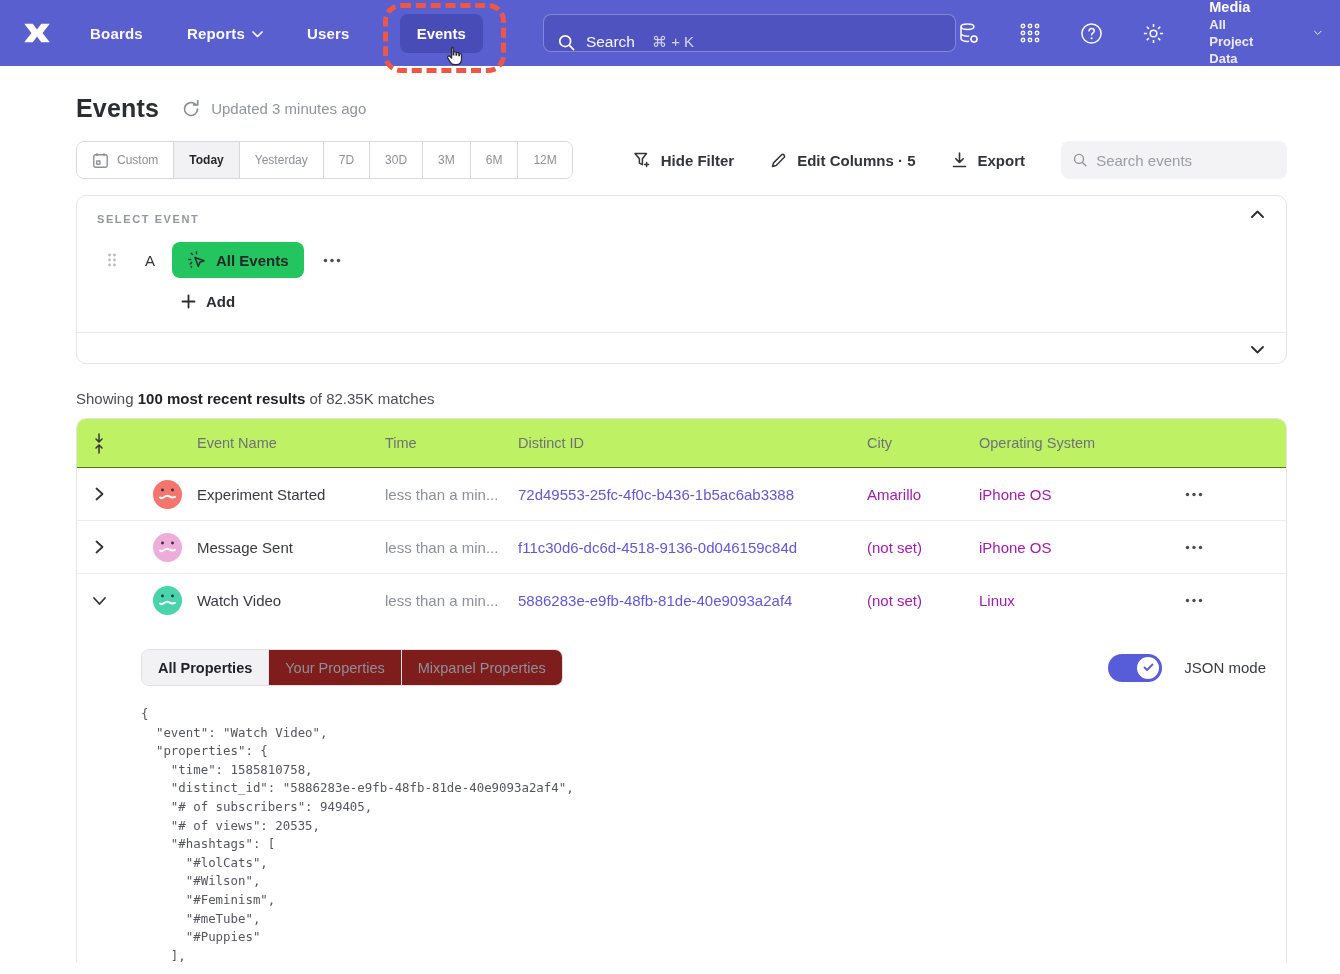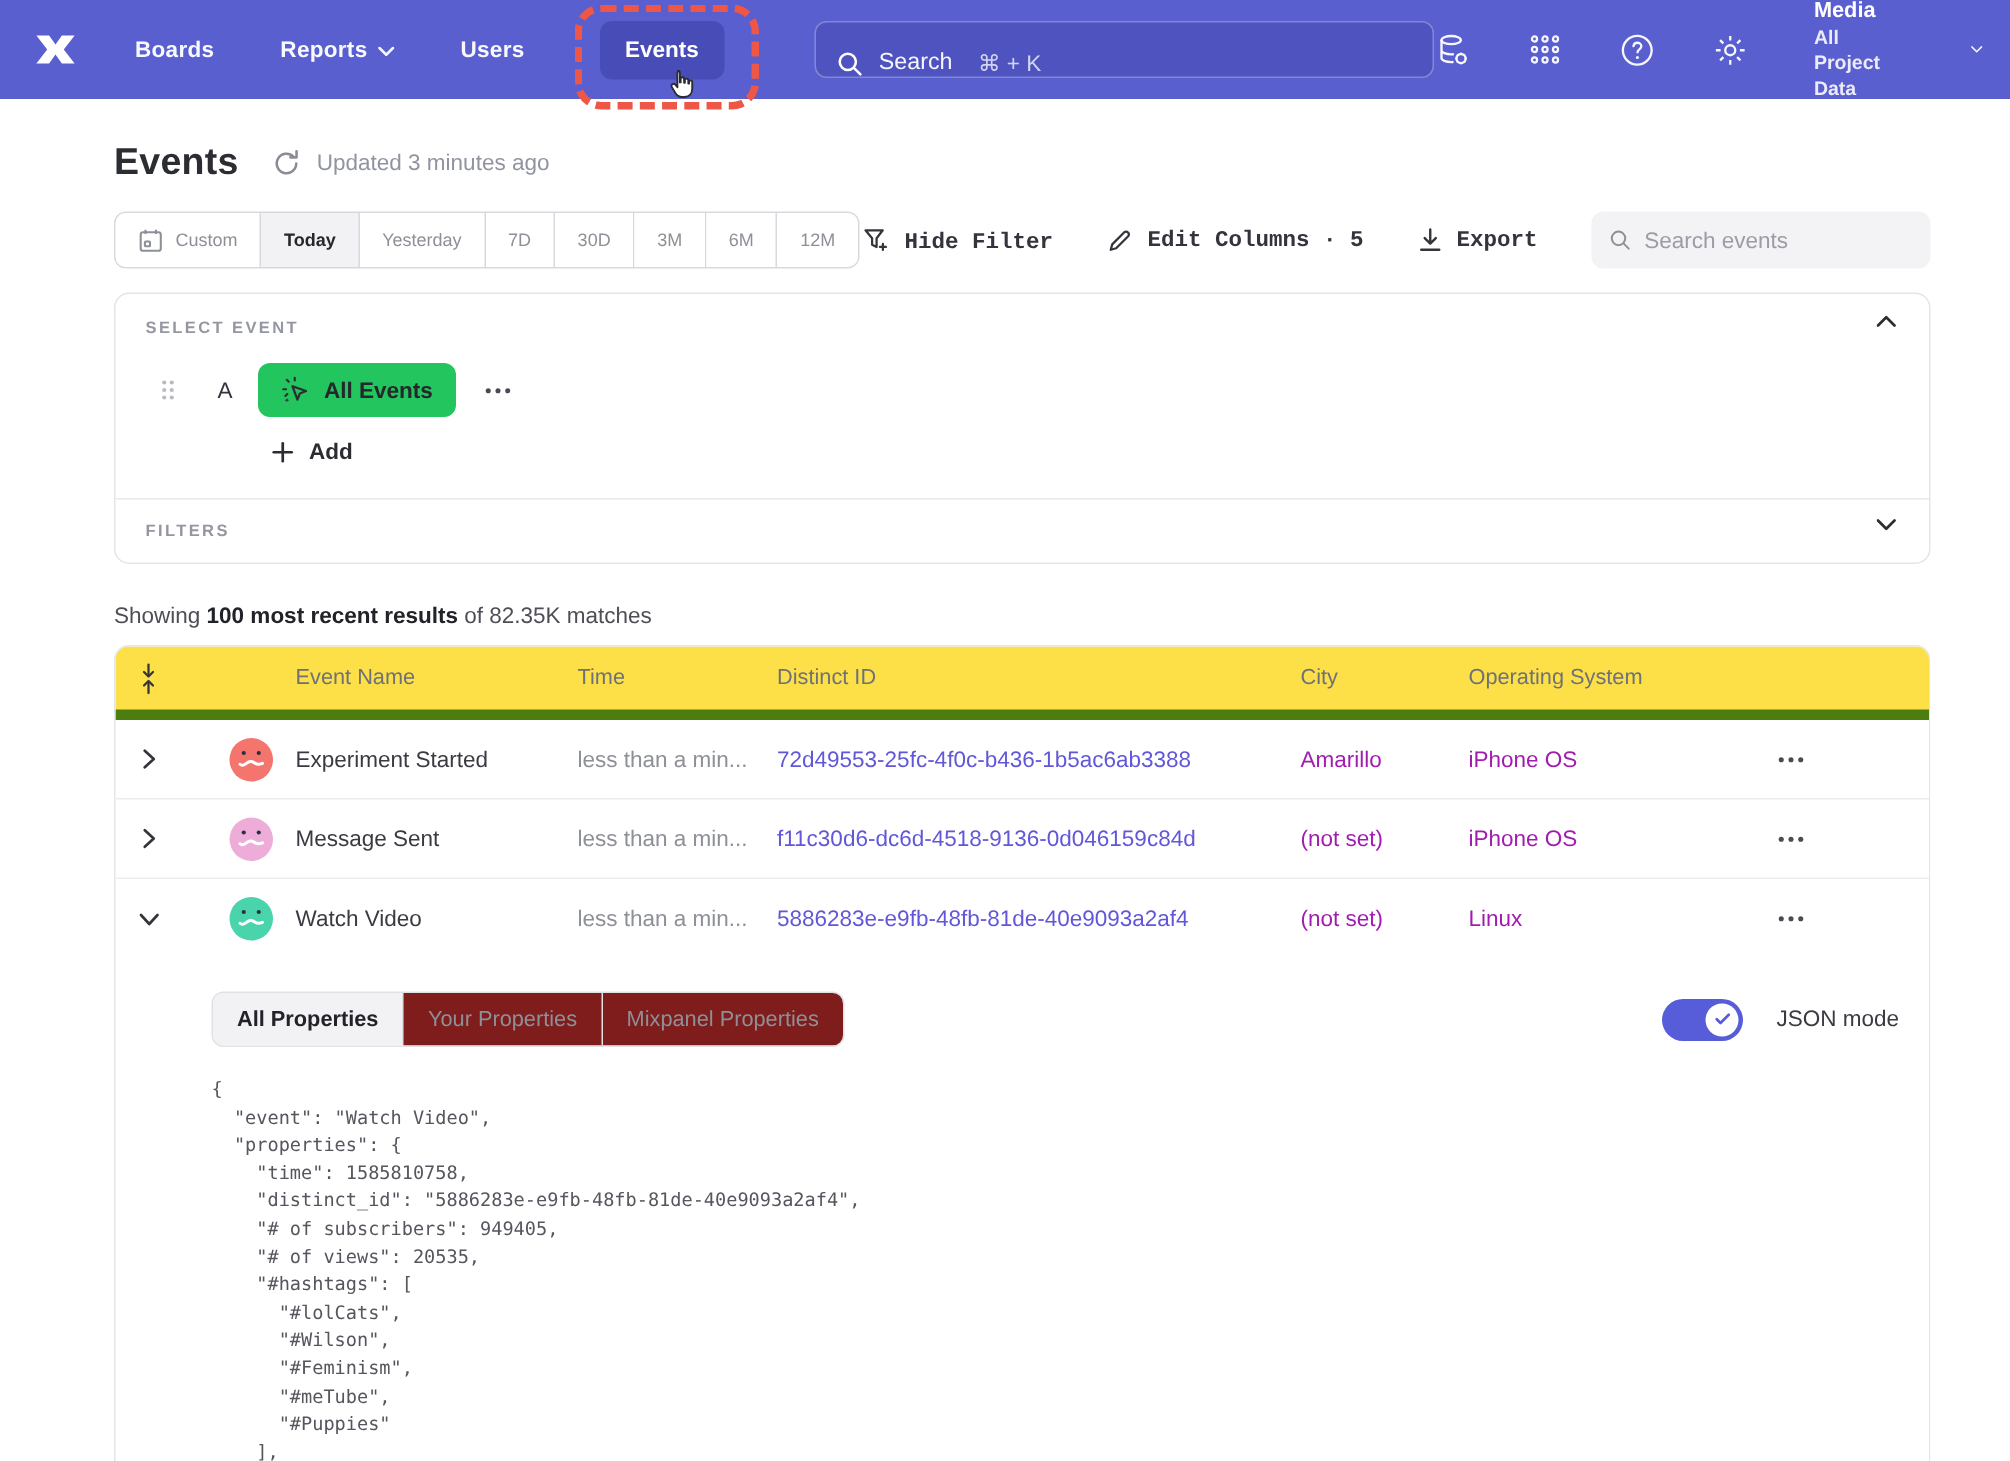--- a/index.html
+++ b/index.html
@@ -43,22 +43,22 @@
 
   .controls-row { display:flex; margin-top:18px; justify-content:space-between; align-items:center; }
   .seg-control { display:inline-flex; border:1px solid #d8d9de; border-radius:8px; height:38px; overflow:hidden; }
   .seg { display:flex; align-items:center; gap:8px; padding:0 15px; font-size:12px; color:#8e9097;
     border-right:1px solid #d8d9de; cursor:pointer; background:#fff; white-space:nowrap; }
   .seg:last-child { border-right:none; }
   .seg.active { background:#f2f2f4; color:#26272c; font-weight:700; }
   .seg .cal { color:#8e9097; display:flex; }
 
   .tools { display:flex; align-items:center; gap:36px; }
-  .tool-btn { display:flex; align-items:flex-end; gap:9px; font-size:15px; font-weight:600; color:#33343c;
-    background:none; border:none; cursor:pointer; font-family:Liberation Mono, monospace; white-space:nowrap; }
+  .tool-btn { display:flex; align-items:center; gap:9px; font-size:15px; font-weight:600; color:#33343c;
+    background:none; border:none; cursor:pointer; font-family:Liberation Sans, sans-serif; white-space:nowrap; }
   .tool-btn svg { color:#33343c; }
   .events-search { width:226px; height:38px; background:#f3f3f5; border-radius:8px; display:flex;
     align-items:center; padding:0 12px; gap:9px; cursor:text; }
   .events-search input { border:none; background:transparent; outline:none; font-size:15px; color:#3a3b42;
     width:100%; font-family:inherit; }
   .events-search input::placeholder { color:#9a9ca6; }
 
   
   .query-card { margin-top:16px; border:1px solid #e4e5e9; border-radius:10px; position:relative; }
   .qc-section1 { padding:17px 20px 22px 20px; position:relative; }
@@ -78,21 +78,21 @@
   .filters-chev { position:absolute; right:22px; top:13px; cursor:pointer; color:#2c2d33; }
 
   
   .results-line { margin-top:26px; font-size:15px; color:#4d4e56; }
   .results-line b { color:#222329; }
 
   
   .table-card { margin-top:11px; border:1px solid #e4e5e9; border-bottom:none; border-radius:10px 10px 0 0;
     height:544px; overflow:hidden; background:#fff; }
   .tgrid { display:grid; grid-template-columns:44px 76px 188px 133px 349px 112px 160px 1fr; align-items:center; }
-  .thead { height:49px; background:#fde047; border-bottom:7px solid #4d7c0f; }
+  .thead { height:49px; background:#bef264; border-bottom:1px solid #4d7c0f; }
   .th { font-size:14.5px; color:#6f7179; font-weight:500; }
   .sort-icon { justify-self:center; color:#33343c; cursor:pointer; display:flex; }
   .trow { height:53px; border-bottom:1px solid #ededf0; position:relative; }
   .trow:last-child, .trow.expanded { border-bottom:none; }
   .expander { justify-self:center; cursor:pointer; color:#33343c; display:flex; }
   .expander svg { transition:none; }
   .expander.down svg { transform:rotate(90deg); }
   .avatar { width:29px; height:29px; border-radius:50%; margin-left:32px; position:relative; overflow:hidden; }
   .cell-name { font-size:15px; color:#3a3b42; }
   .cell-time { font-size:15px; color:#8e9097; white-space:nowrap; overflow:hidden; }
@@ -342,21 +342,20 @@
       <button class="add-btn">
         <svg width="15" height="15" viewBox="0 0 15 15" stroke="currentColor" stroke-width="1.8" stroke-linecap="round">
             <line x1="7.5" y1="1.5" x2="7.5" y2="13.5"></line>
             <line x1="1.5" y1="7.5" x2="13.5" y2="7.5"></line>
           </svg>
         <span>Add</span>
       </button>
     </div>
     <div class="qc-divider"></div>
     <div class="qc-filters">
-      <div class="qc-heading">FILTERS</div>
       <svg class="filters-chev" width="13" height="8" viewBox="0 0 13 8">
           <polyline points="1,1 6.5,6.5 12,1" fill="none" stroke="currentColor" stroke-width="1.8" stroke-linecap="round" stroke-linejoin="round"></polyline>
         </svg>
     </div>
   </div>
 
   <div class="results-line"><span>Showing </span><b>100 most recent results</b><span> of 82.35K matches</span></div>
 
   <div class="table-card">
     <div class="tgrid thead">

